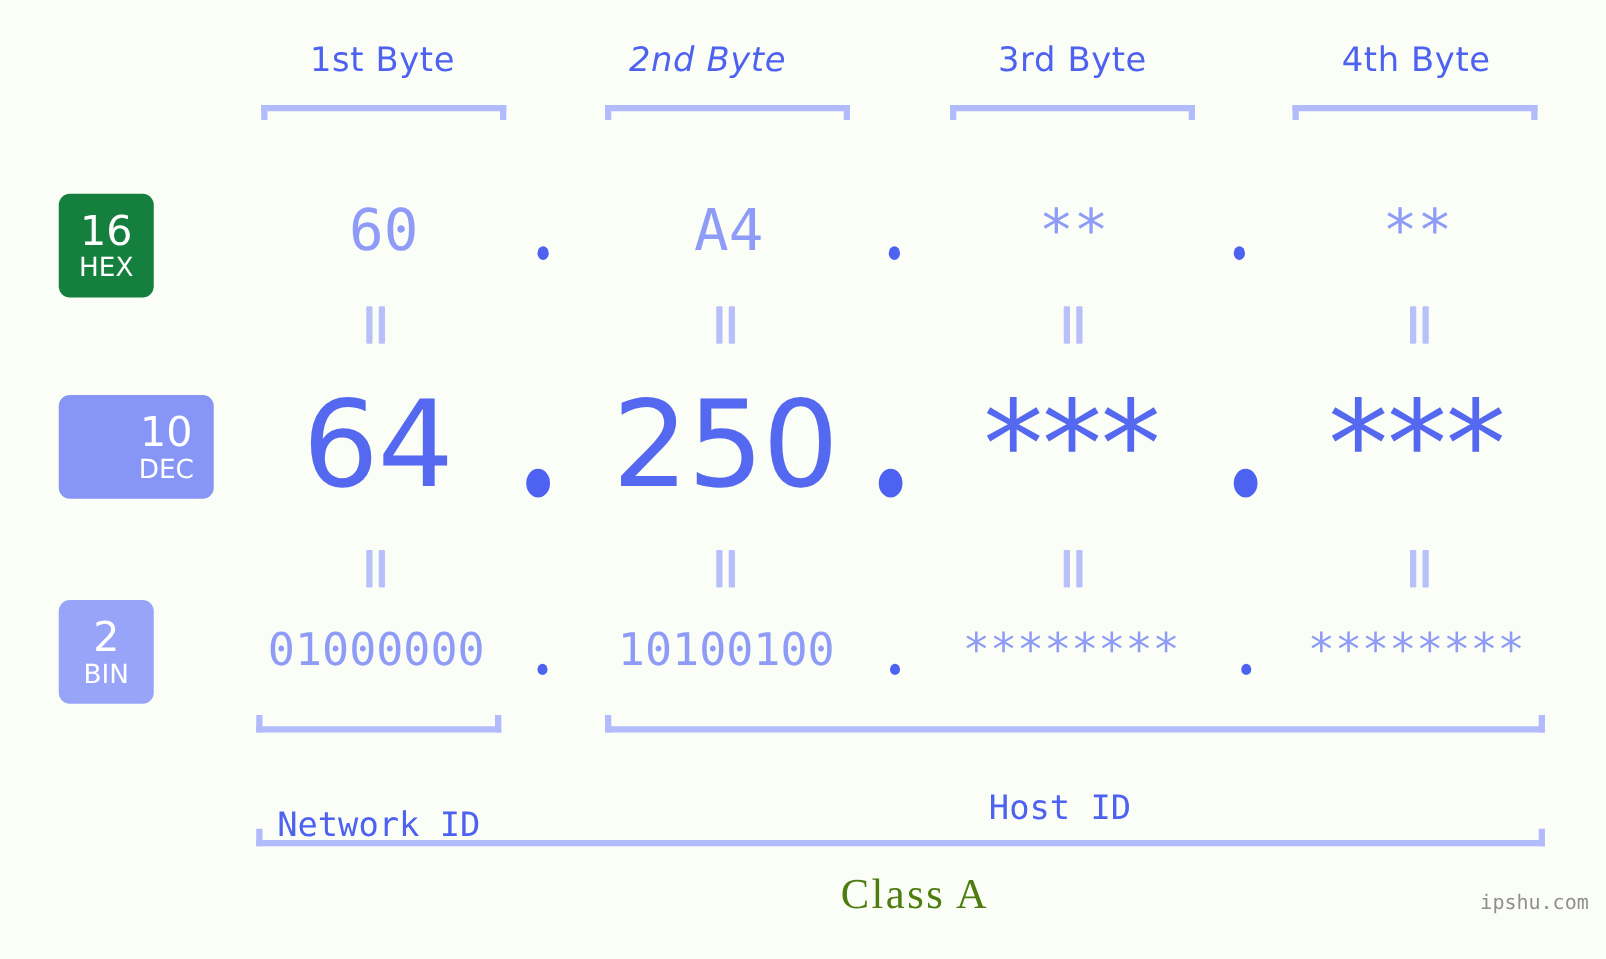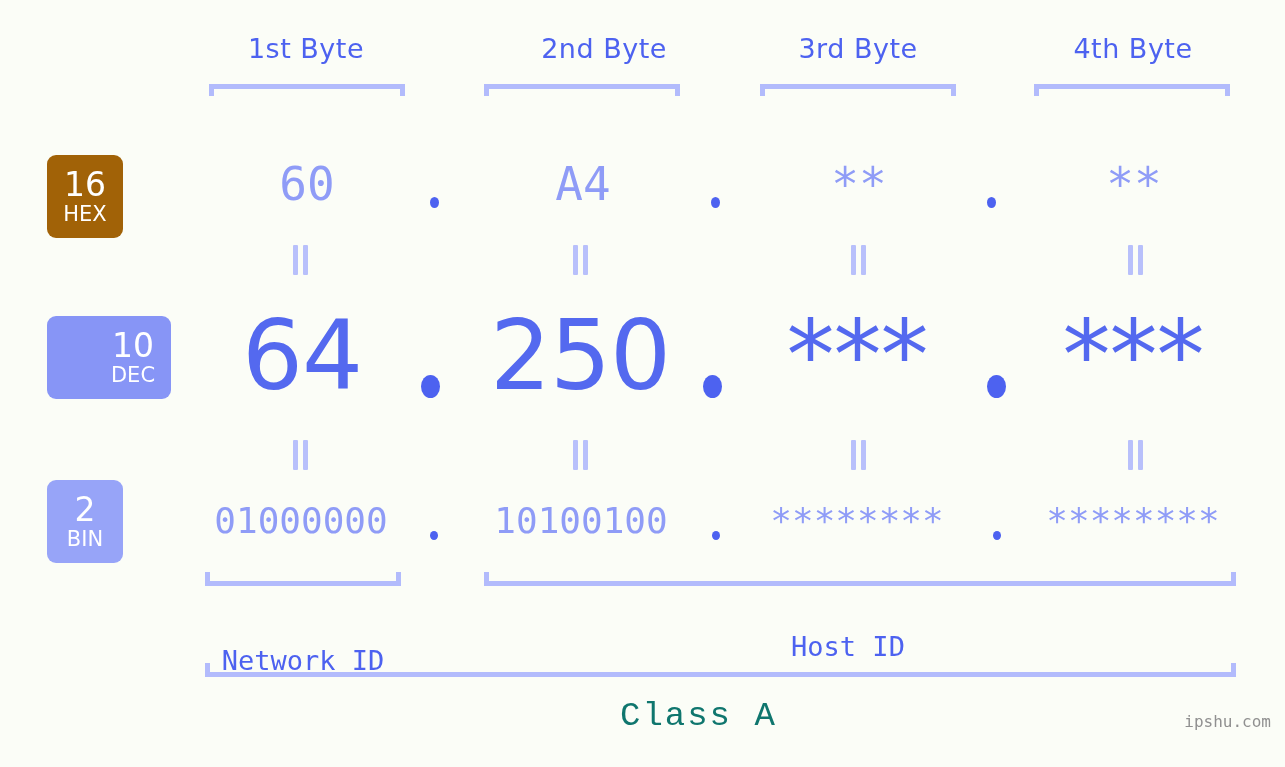--- a/index.html
+++ b/index.html
@@ -151,23 +151,24 @@
     font-family: "DejaVu Sans Mono", monospace;
     font-size: 27px;
     color: #4d62f0;
     text-align: center;
     white-space: nowrap;
     letter-spacing: 0px;
     margin-top: 32px;
   }
   .class-label {
     position: absolute;
-    font-family: Liberation Mono, monospace;
+    font-family: Liberation Serif, serif;
     font-size: 34px;
-    color: #0f766e;
+    color: #4d7c0f;
+    text-align: center;
     white-space: nowrap;
     letter-spacing: 2px;
   }
 
   
   .watermark {
     position: absolute;
     right: 14px;
     top: 712px;
     font-family: "DejaVu Sans Mono", monospace;
@@ -175,30 +176,30 @@
     color: #909090;
     letter-spacing: 0px;
   }
 </style>
 </head>
 <body>
 
 <div id="stage">
 
   <div class="byte-label" style="left:206px;">1st Byte</div>
-  <div class="byte-label" style="left:504px;">2nd Byte</div>
+  <div class="byte-label" style="left:466px;font-style:italic;">2nd Byte</div>
   <div class="byte-label" style="left:758px;">3rd Byte</div>
   <div class="byte-label" style="left:1033px;">4th Byte</div>
 
   <div class="bracket-top" style="left:209px; top:84px; width:196px;"></div>
   <div class="bracket-top" style="left:484px; top:84px; width:196px;"></div>
   <div class="bracket-top" style="left:760px; top:84px; width:196px;"></div>
   <div class="bracket-top" style="left:1034px; top:84px; width:196px;"></div>
 
-  <div class="badge" style="top:155px; height:83px; background:#a16207;">
+  <div class="badge" style="top:155px; height:83px; background:#15803d;">
     <span class="num">16</span>
     <span class="abbr">HEX</span>
   </div>
   <div class="badge" style="top:316px; height:83px; background:#8795f6;padding-left:48px;">
     <span class="num">10</span>
     <span class="abbr">DEC</span>
   </div>
   <div class="badge" style="top:480px; height:83px; background:#97a4f8;">
     <span class="num">2</span>
     <span class="abbr">BIN</span>

